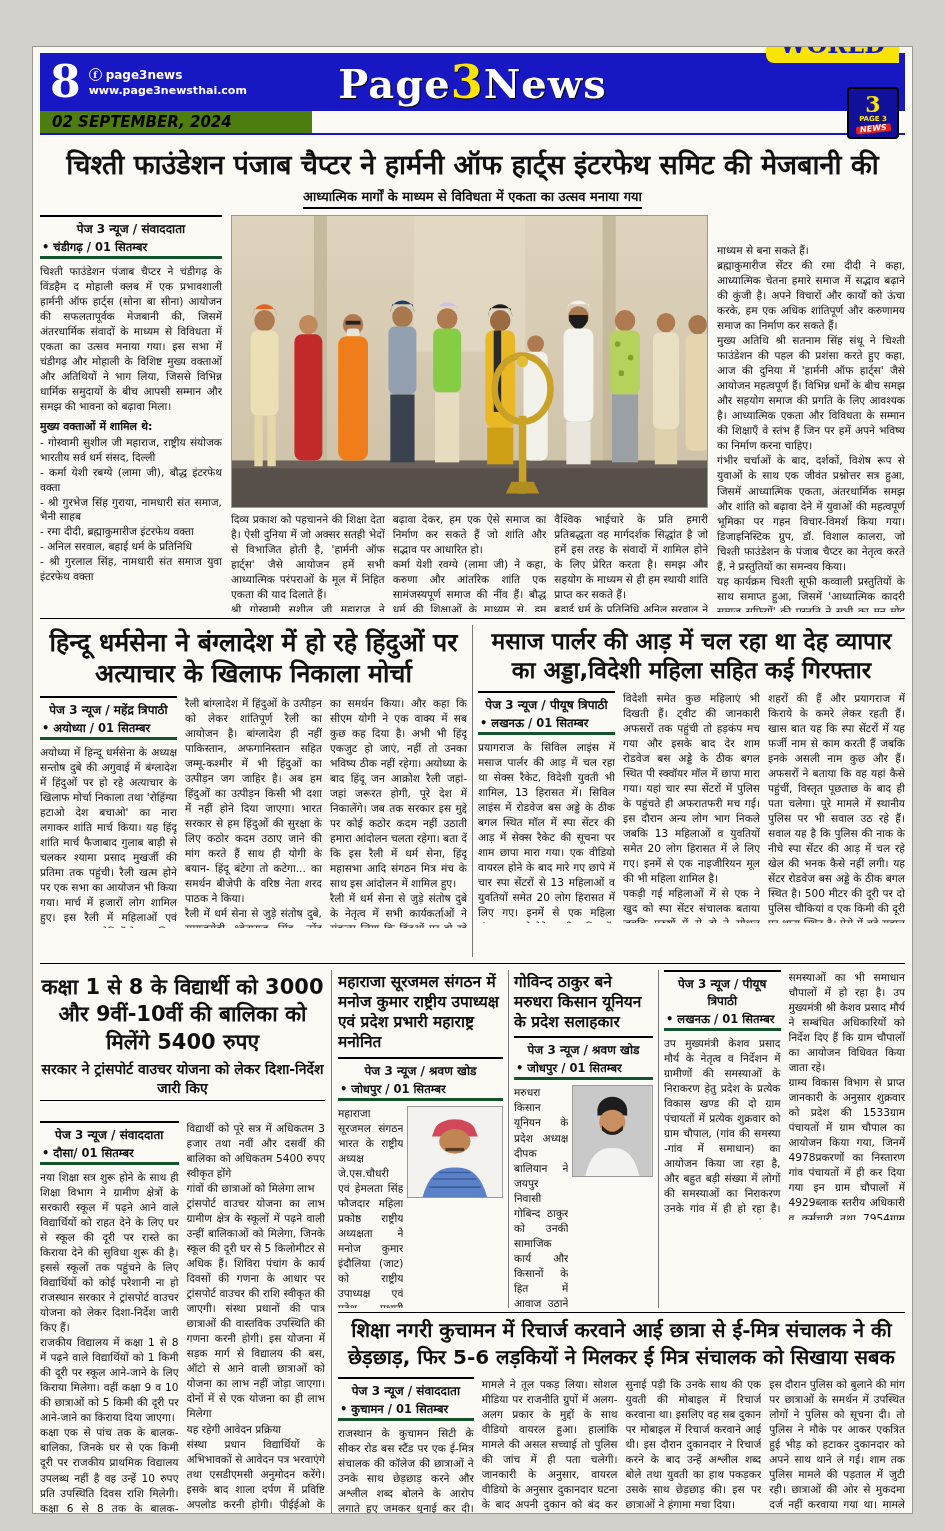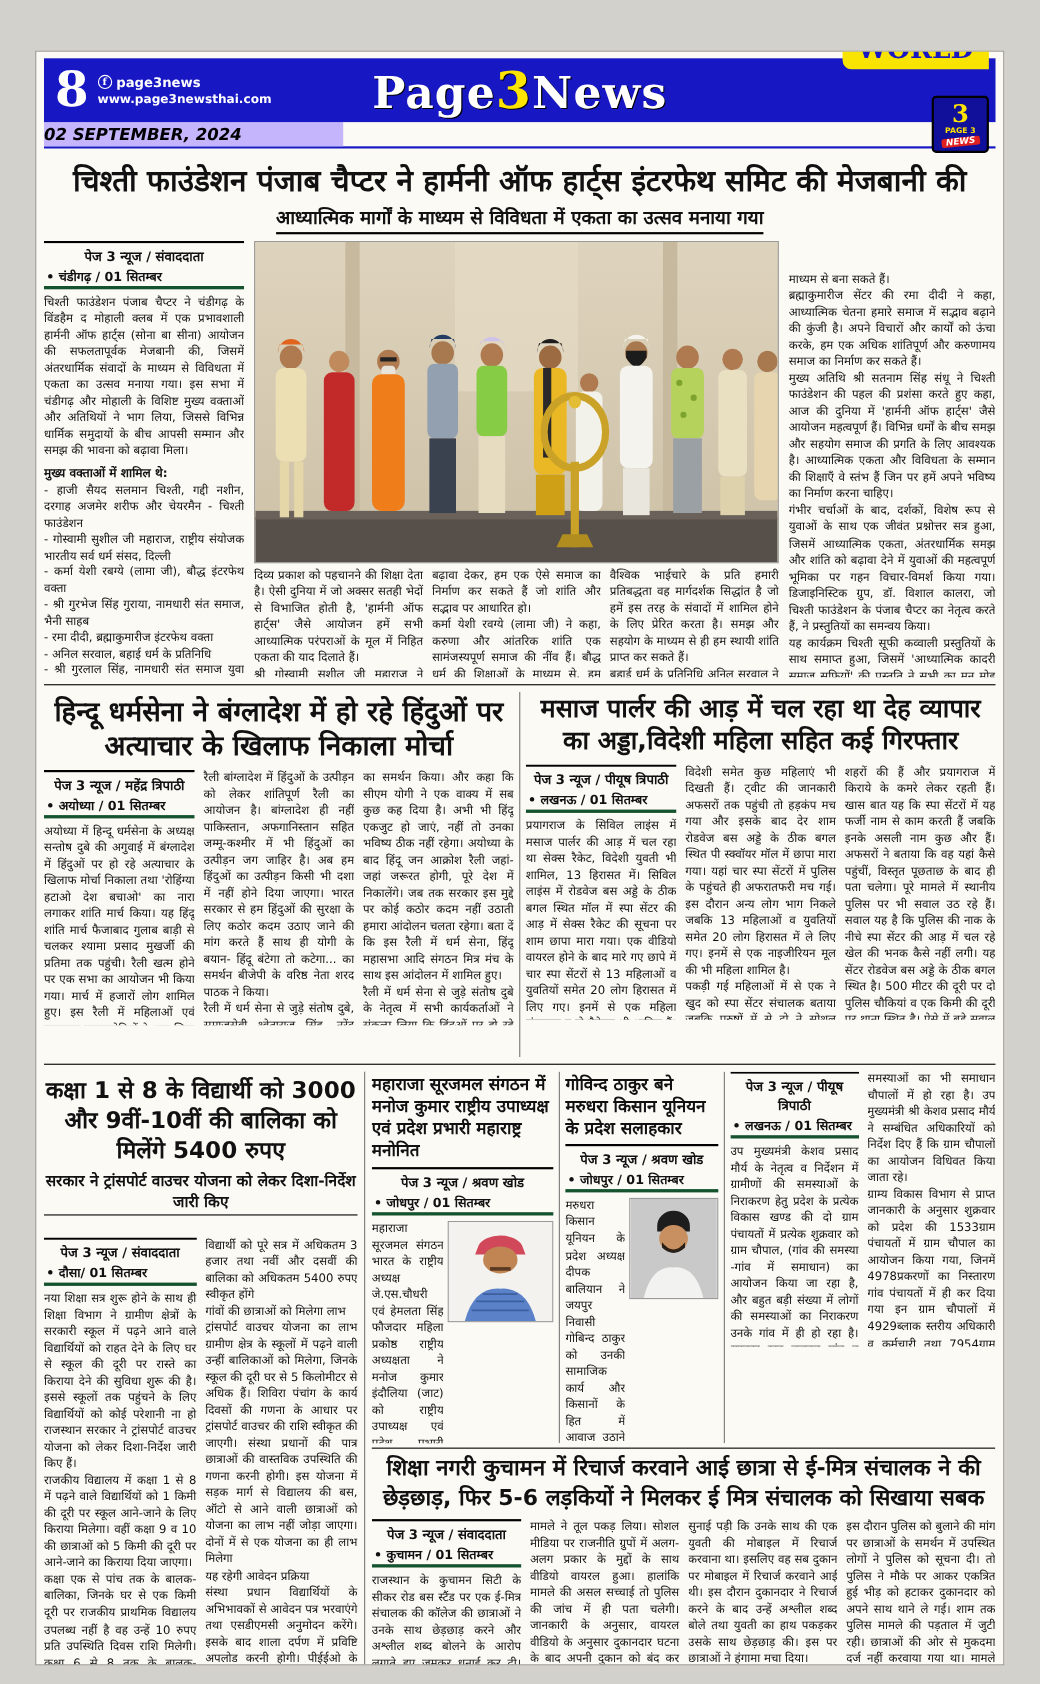--- a/index.html
+++ b/index.html
@@ -18,26 +18,26 @@
   .hdr-site { font-size:11px; font-weight:bold; }
   .masthead { position:absolute; left:0; right:0; text-align:center; font-family:"DejaVu Serif","Liberation Serif",serif; font-weight:bold; font-size:40px; letter-spacing:1px; text-shadow:1px 1px 0 #000; pointer-events:none; }
   .masthead .digit { color:#ffe400; font-size:46px; }
   .topbar .right { margin-left:auto; display:flex; align-items:flex-end; gap:24px; padding-right:6px; z-index:2;flex-direction:column; }
   .world-tag { background:#f8e400; color:#1717c4; font-family:"DejaVu Serif","Liberation Serif",serif; font-weight:bold; font-size:24px; padding:4px 14px; border-radius:8px 0 0 8px; }
   .p3logo { width:52px; height:52px; background:#10109a; border:2px solid #000; border-radius:4px; display:flex; flex-direction:column; align-items:center; justify-content:center; line-height:1; }
   .p3logo .d { color:#ffe400; font-size:22px; font-weight:bold; font-family:"DejaVu Serif",serif; }
   .p3logo .p { color:#ffe400; font-size:7px; font-weight:bold; margin-top:1px; }
   .p3logo .n { background:#e02020; color:#fff; font-size:8px; font-weight:bold; font-style:italic; padding:0 4px; margin-top:2px; transform:rotate(-6deg); border-radius:2px; }
   .datebar { height:24px; display:flex; align-items:stretch; border-bottom:2px solid #1717c4; }
-  .datebox { background:#c4b5fd; width:272px; display:flex; align-items:center; font-weight:bold; font-size:15px; color:#000; font-style:italic; }
+  .datebox { background:#4d7c0f; width:272px; display:flex; align-items:center; padding-left:12px; font-weight:bold; font-size:15px; color:#000; font-style:italic; }
 
   
   .lead-head { text-align:center; font-weight:bold; font-size:27px; white-space:nowrap; overflow:hidden; margin:10px 0 4px; }
   .lead-sub { text-align:center; margin-bottom:6px; }
-  .lead-sub span { display:inline-block; font-weight:bold; font-size:17px; border-bottom:2px solid #000; padding-bottom:2px; }
+  .lead-sub span { display:inline-block; font-weight:bold; font-size:13px; border-bottom:2px solid #000; padding-bottom:2px; }
 
   .byline { border-top:2px solid #000; border-bottom:3px solid #14532d; padding:3px 2px 2px; margin-bottom:5px; }
   .byline .nm { font-weight:bold; font-size:12px; text-align:center; }
   .byline .dt { font-weight:bold; font-size:11.5px; margin-top:2px; }
   .byline .dt::before { content:"• "; }
 
   .jtext { font-size:10.6px; line-height:1.42; text-align:justify; white-space:pre-line; overflow:hidden; }
   .speak-h { font-weight:bold; font-size:11px; margin:4px 0 2px; }
   .speak { font-size:10.6px; line-height:1.4; text-align:justify; }
 
@@ -129,21 +129,20 @@
       <div class="lead-sub"><span>आध्यात्मिक मार्गों के माध्यम से विविधता में एकता का उत्सव मनाया गया</span></div>
 
       <div class="lead-grid">
         <div class="lg-left">
           <div class="byline">
             <div class="nm">पेज 3 न्यूज / संवाददाता</div>
             <div class="dt">चंडीगढ़  / 01 सितम्बर</div>
           </div>
           <div class="jtext">चिश्ती फाउंडेशन पंजाब चैप्टर ने चंडीगढ़ के विंडहैम द मोहाली क्लब में एक प्रभावशाली हार्मनी ऑफ हार्ट्स (सोना बा सीना) आयोजन की सफलतापूर्वक मेजबानी की, जिसमें अंतरधार्मिक संवादों के माध्यम से विविधता में एकता का उत्सव मनाया गया। इस सभा में चंडीगढ़ और मोहाली के विशिष्ट मुख्य वक्ताओं और अतिथियों ने भाग लिया, जिससे विभिन्न धार्मिक समुदायों के बीच आपसी सम्मान और समझ की भावना को बढ़ावा मिला।</div>
           <div class="speak-h">मुख्य वक्ताओं में शामिल थे:</div>
-          <div class="speak">- हाजी सैयद सलमान चिश्ती, गद्दी नशीन, दरगाह अजमेर शरीफ और चेयरमैन - चिश्ती फाउंडेशन</div>
           <div class="speak">- गोस्वामी सुशील जी महाराज, राष्ट्रीय संयोजक भारतीय सर्व धर्म संसद, दिल्ली</div>
           <div class="speak">- कर्मा येशी रबग्ये (लामा जी), बौद्ध इंटरफेथ वक्ता</div>
           <div class="speak">- श्री गुरभेज सिंह गुराया, नामधारी संत समाज, भैनी साहब</div>
           <div class="speak">- रमा दीदी, ब्रह्माकुमारीज इंटरफेथ वक्ता</div>
           <div class="speak">- अनिल सरवाल, बहाई धर्म के प्रतिनिधि</div>
           <div class="speak">- श्री गुरलाल सिंह, नामधारी संत समाज युवा इंटरफेथ वक्ता</div>
 
         </div>
 
         <div class="lg-center">

